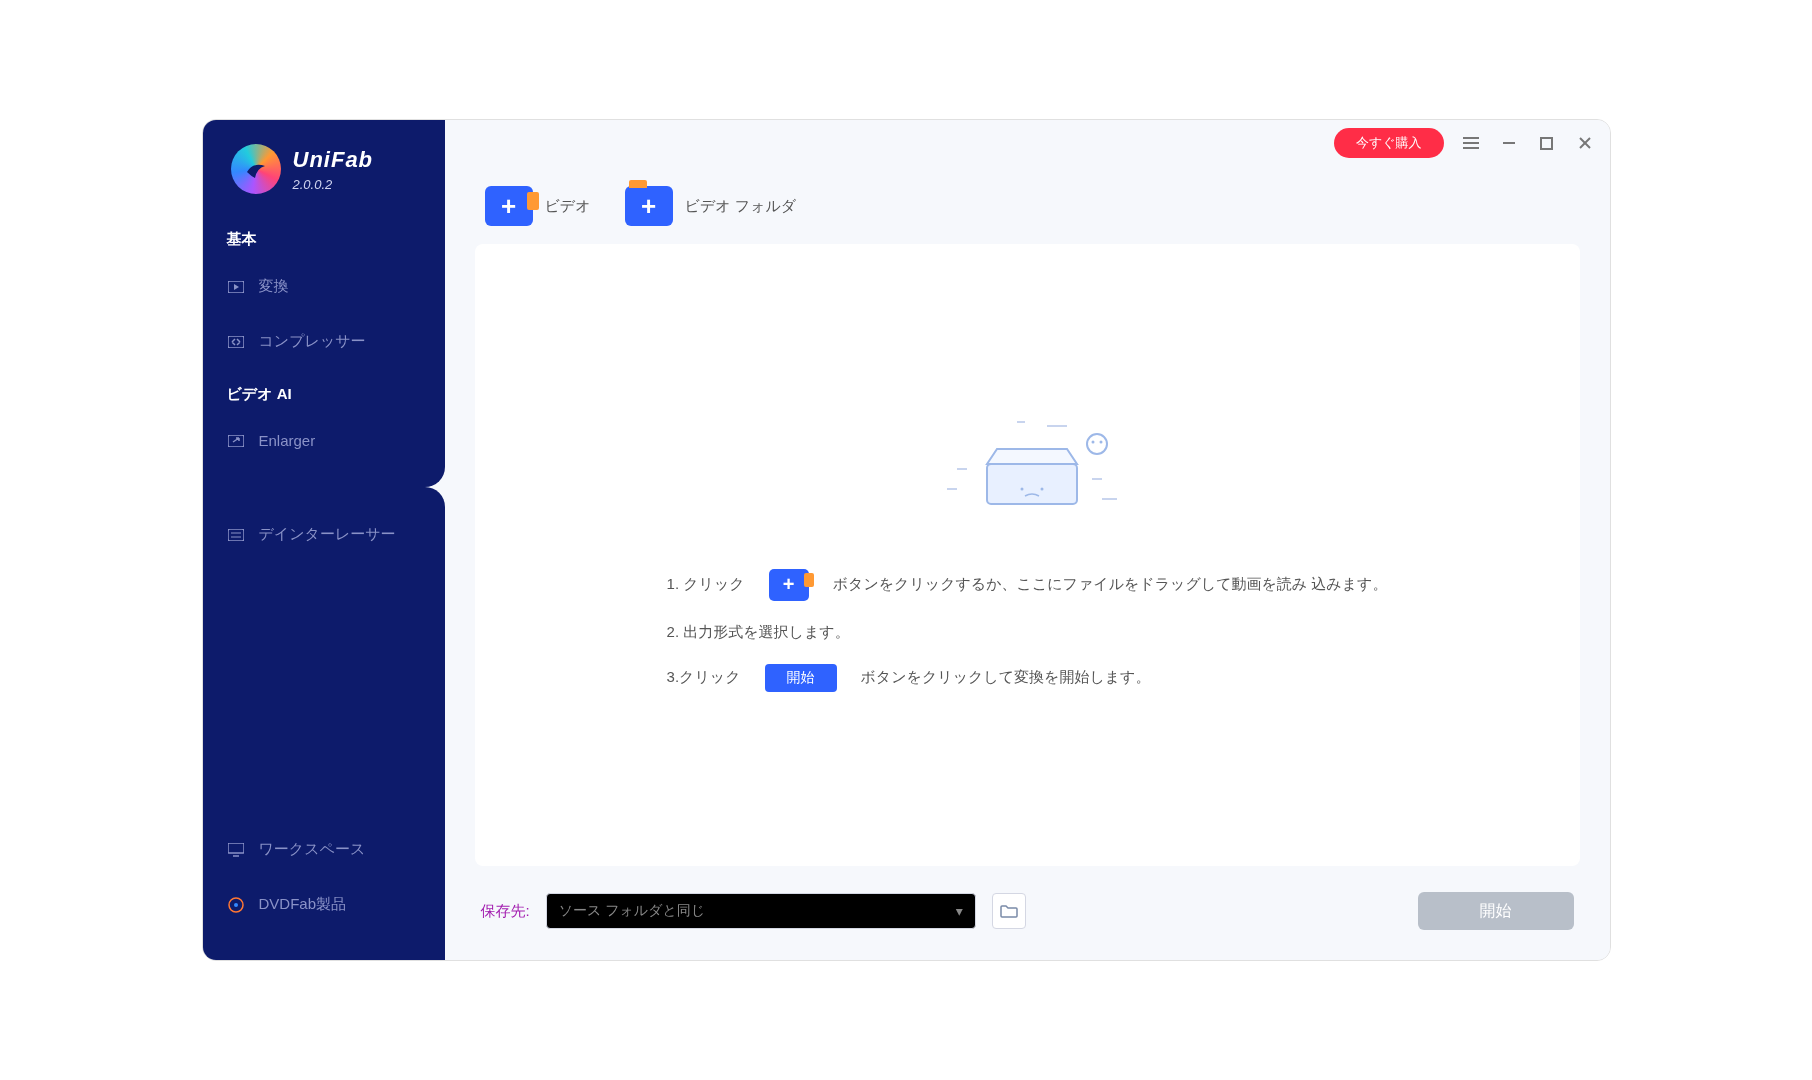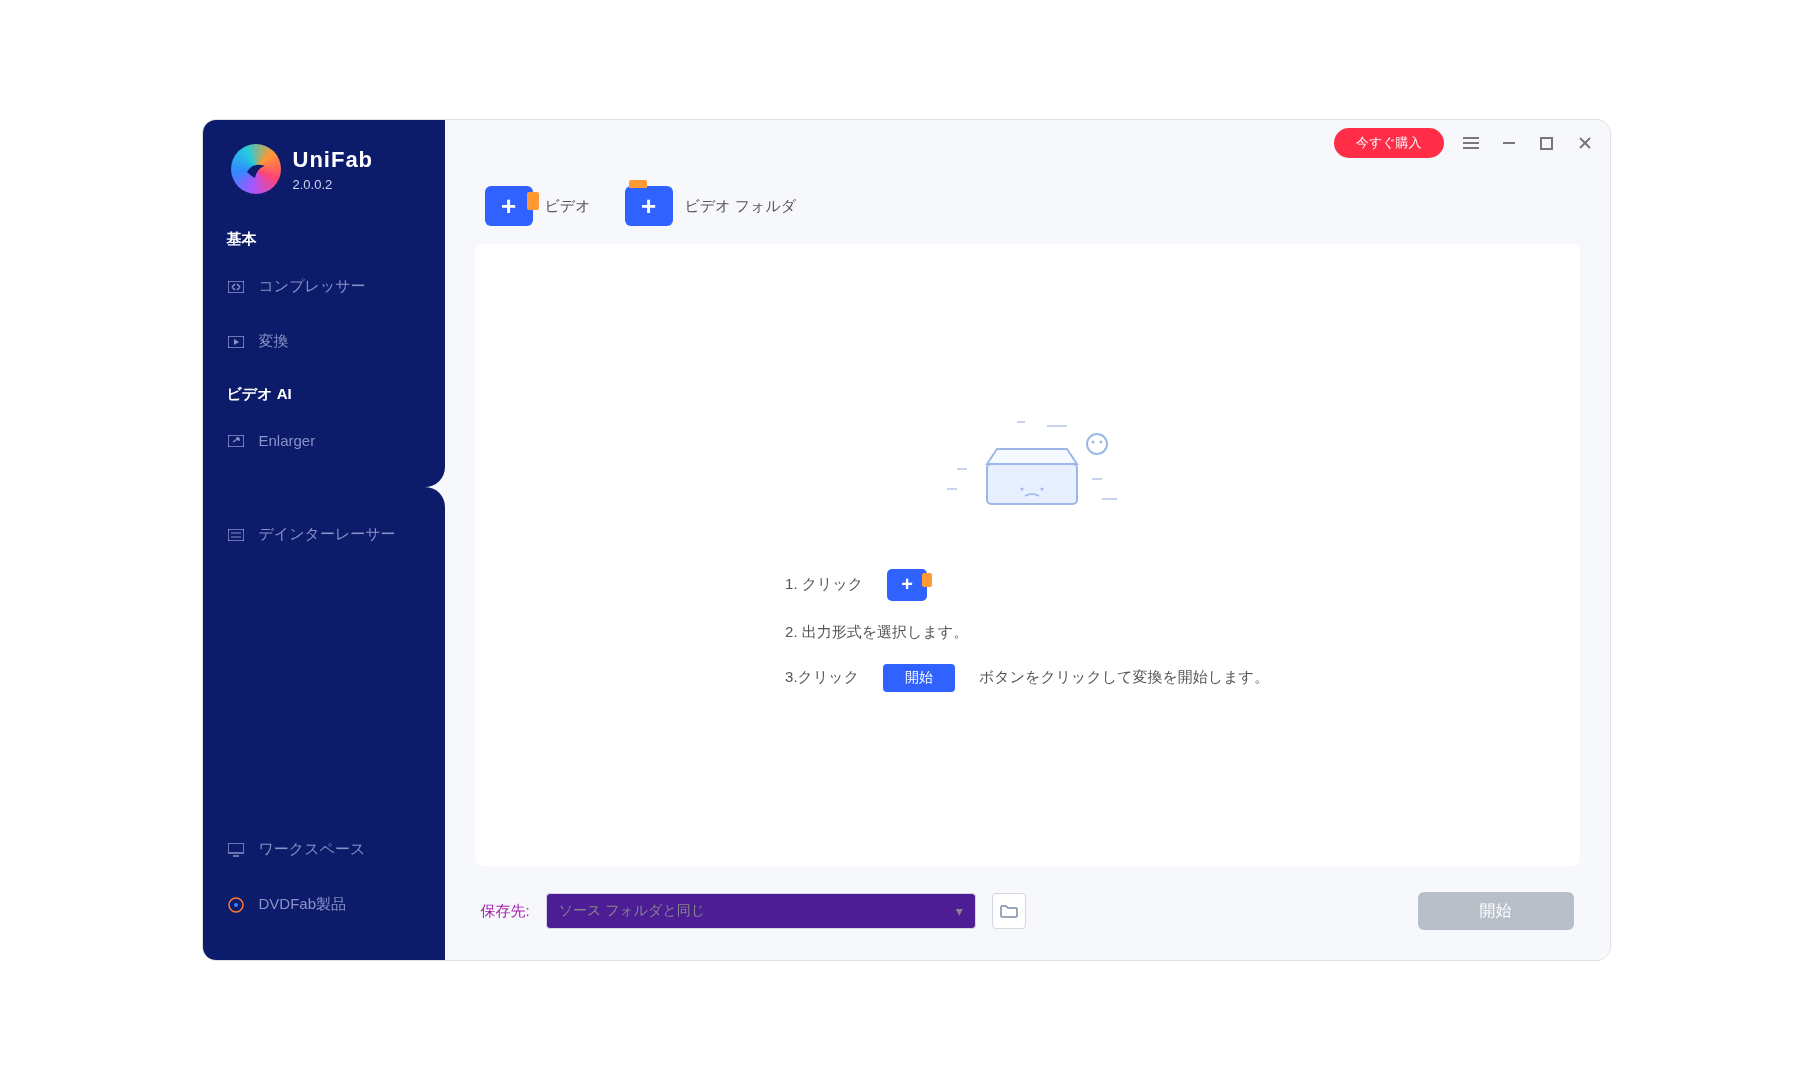--- a/index.html
+++ b/index.html
@@ -1,19 +1,19 @@
 <!DOCTYPE html>
 <html><head>
 <meta charset="utf-8">
 <style>
 * { margin: 0; padding: 0; box-sizing: border-box; font-family: "Meiryo", "Hiragino Kaku Gothic Pro", sans-serif; }
 body { width: 1812px; height: 1080px; background: #ffffff; display: flex; justify-content: center; align-items: center; }
 .app-window { width: 1409px; height: 842px; background: #f6f8fc; border-radius: 14px; overflow: hidden; display: flex; position: relative; border: 1px solid #e0e0e0; }
 .sidebar { width: 242px; background: #0d1b6b; display: flex; flex-direction: column; color: #fff; }
-.logo-area { display: flex; align-items: center; padding: 24px 18px 20px 28px; gap: 12px; }
+.logo-area { display: flex; align-items: center; padding: 24px 18px 20px 28px; gap: 12px; font-style: italic; }
 .logo-circle { width: 50px; height: 50px; border-radius: 50%; background: conic-gradient(from 45deg, #ff9933, #ff4477, #aa55ff, #3388ff, #22ccdd, #ff9933); display:flex; align-items:center; justify-content:center; }
 .logo-text { font-size: 22px; font-weight: 700; color: #fff; letter-spacing: 1px; }
 .logo-version { font-size: 13px; color: #d0d4f0; margin-top: 4px; }
 .section-title { font-size: 15px; font-weight: 700; color: #fff; padding: 16px 24px 10px; }
 .nav-item { display: flex; align-items: center; gap: 14px; padding: 18px 24px; color: #8a92c7; font-size: 15px; cursor: pointer; }
 .nav-item.active { background: #f6f8fc; color: #222; position: relative; }
 .nav-item.active::before { content:""; position:absolute; left:0; top:0; bottom:0; width:6px; background:#0d1b6b; }
 .nav-icon { width: 18px; height: 14px; display: inline-flex; align-items:center; justify-content:center; }
 .bottom-nav { margin-top: auto; padding-bottom: 28px; }
 .main { flex: 1; display: flex; flex-direction: column; background: #f6f8fc; }
@@ -32,21 +32,21 @@
 .content-card { background: #ffffff; margin: 0 30px; border-radius: 8px; flex: 1; display:flex; flex-direction:column; align-items:center; justify-content:center; padding: 40px; }
 .illus { width: 220px; height: 100px; margin-bottom: 50px; display:flex; align-items:center; justify-content:center;}
 .instructions { display:flex; flex-direction:column; gap:22px; align-items:flex-start;}
 .inst-row { display:flex; align-items:center; gap:24px; font-size:15px; color:#555; }
 .inst-row .mini-icon { width: 40px; height: 32px; border-radius:5px; background:#2f62ff; display:flex; align-items:center; justify-content:center; position:relative;}
 .inst-row .mini-icon .plus{color:#fff;font-size:20px;font-weight:700;}
 .inst-row .mini-icon .corner{position:absolute;right:-5px;top:4px;width:10px;height:14px;background:#ff9933;border-radius:2px;}
 .mini-btn { background:#2f62ff; color:#fff; padding:5px 22px; border-radius:4px; font-size:14px; }
 .footer { display:flex; align-items:center; padding: 26px 36px 30px; gap:16px;}
 .footer-label { font-size:15px; color:#a21caf; }
-.select { flex:0 0 430px; height:36px; background:#4c1d95; border:1px solid #d4d7e3; border-radius:4px; display:flex; align-items:center; justify-content:space-between; padding:0 12px; color:#888; font-size:14px; cursor:pointer;}
+.select { flex:0 0 430px; height:36px; background:#000000; border:1px solid #d4d7e3; border-radius:4px; display:flex; align-items:center; justify-content:space-between; padding:0 12px; color:#888; font-size:14px; cursor:pointer;}
 .browse-btn { width:34px; height:36px; border:1px solid #d4d7e3; background:#fff; border-radius:4px; display:flex; align-items:center; justify-content:center; cursor:pointer; }
 .start-btn { margin-left:auto; width:156px; height:38px; border:none; border-radius:6px; background:#b8bfc9; color:#fff; font-size:16px; cursor:pointer;}
 .inner-blue-above{height:20px;background:#0d1b6b;border-bottom-right-radius:22px;}
 .inner-blue-below{height:20px;background:#0d1b6b;border-top-right-radius:22px;}
 </style>
 </head>
 <body>
 
 <div class="app-window">
 
@@ -62,34 +62,34 @@
         <div class="logo-version">2.0.0.2</div>
       </div>
     </div>
 
     <div class="section-title">基本</div>
 
     <div class="nav-item">
       <span class="nav-icon">
           <svg width="16" height="12" viewBox="0 0 16 12">
             <rect x="0" y="0" width="16" height="12" rx="2" fill="none" stroke="#8a92c7" stroke-width="1.5"></rect>
+            <path d="M6 3 L11 6 L6 9 Z" fill="#8a92c7"></path>
+          </svg>
+        </span>
+      <span>変換</span>
+    </div>
+
+    <div class="nav-item">
+      <span class="nav-icon">
+          <svg width="16" height="12" viewBox="0 0 16 12">
+            <rect x="0" y="0" width="16" height="12" rx="2" fill="none" stroke="#8a92c7" stroke-width="1.5"></rect>
             <path d="M4 6 L7 3 M4 6 L7 9 M12 6 L9 3 M12 6 L9 9" stroke="#8a92c7" stroke-width="1.5" fill="none"></path>
           </svg>
         </span>
       <span>コンプレッサー</span>
-    </div>
-
-    <div class="nav-item">
-      <span class="nav-icon">
-          <svg width="16" height="12" viewBox="0 0 16 12">
-            <rect x="0" y="0" width="16" height="12" rx="2" fill="none" stroke="#8a92c7" stroke-width="1.5"></rect>
-            <path d="M6 3 L11 6 L6 9 Z" fill="#8a92c7"></path>
-          </svg>
-        </span>
-      <span>変換</span>
     </div>
 
     <div class="section-title">ビデオ AI</div>
 
     <div class="nav-item">
       <span class="nav-icon">
           <svg width="16" height="12" viewBox="0 0 16 12">
             <rect x="0" y="0" width="16" height="12" rx="2" fill="none" stroke="#8a92c7" stroke-width="1.5"></rect>
             <path d="M5 7 L11 3 M11 3 L8 3 M11 3 L11 6" stroke="#8a92c7" stroke-width="1.5" fill="none"></path>
           </svg>
@@ -201,20 +201,21 @@
           <path d="M108 82 Q115 78 122 82" fill="none" stroke="#9db8e8" stroke-width="1.5"></path>
         </svg>
       </div>
       <div class="instructions">
         <div class="inst-row">
           <span>1. クリック</span>
           <span class="mini-icon">
               <span class="plus">+</span>
               <span class="corner"></span>
             </span>
+          <span>ボタンをクリックするか、ここにファイルをドラッグして動画を読み 込みます。</span>
         </div>
         <div class="inst-row">
           <span>2. 出力形式を選択します。</span>
         </div>
         <div class="inst-row">
           <span>3.クリック</span>
           <span class="mini-btn">開始</span>
           <span>ボタンをクリックして変換を開始します。</span>
         </div>
       </div>

